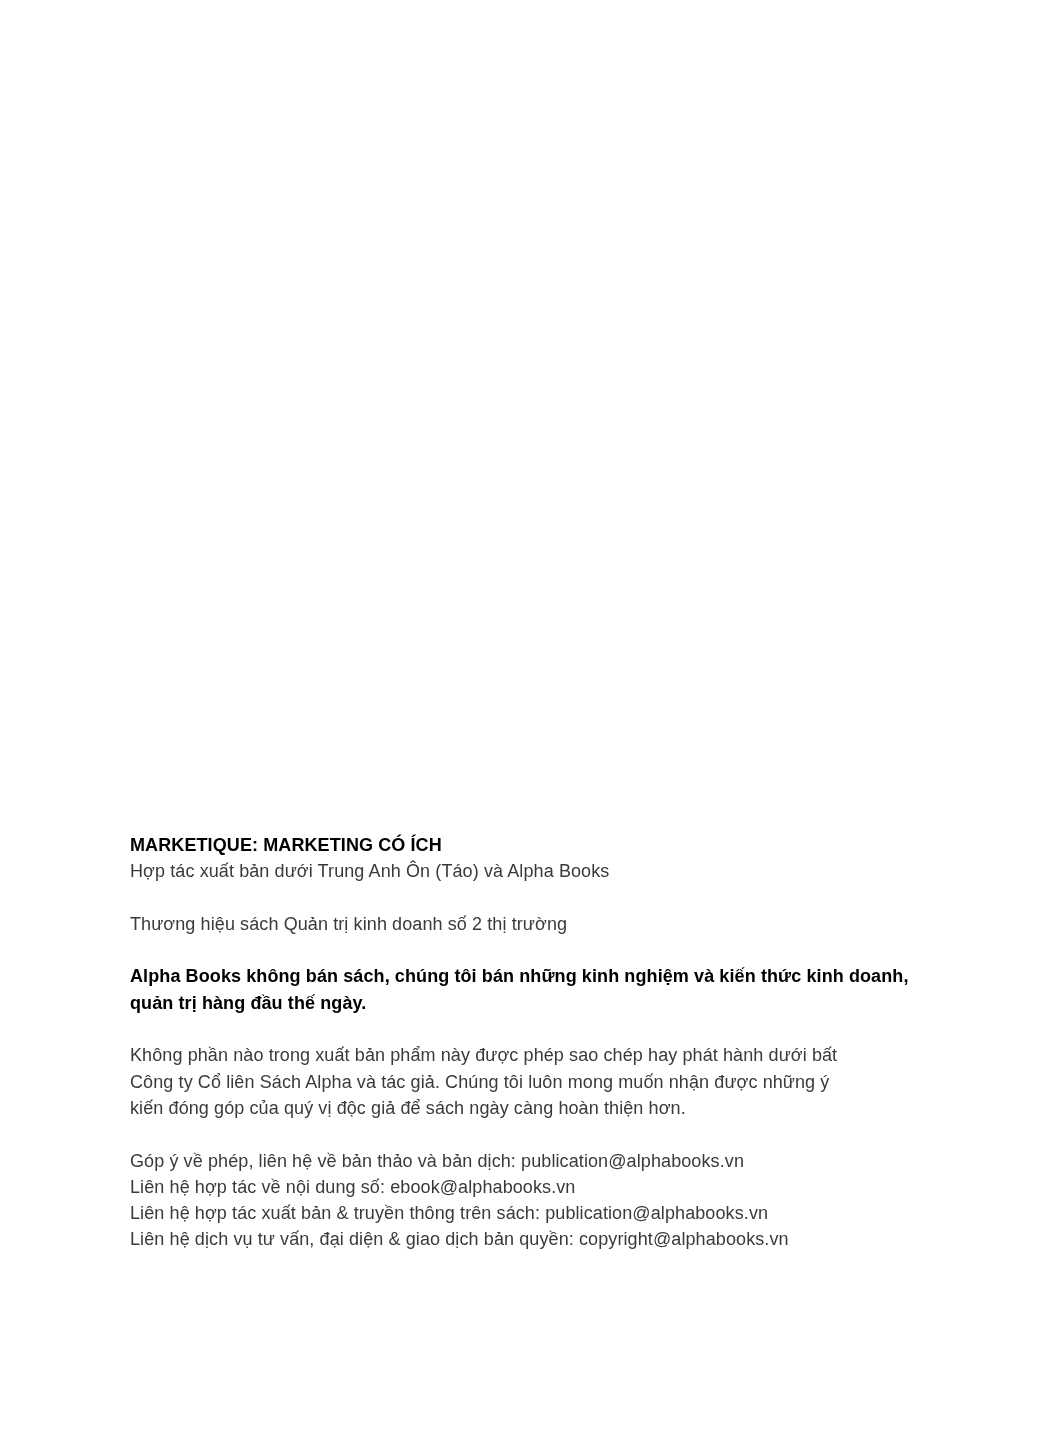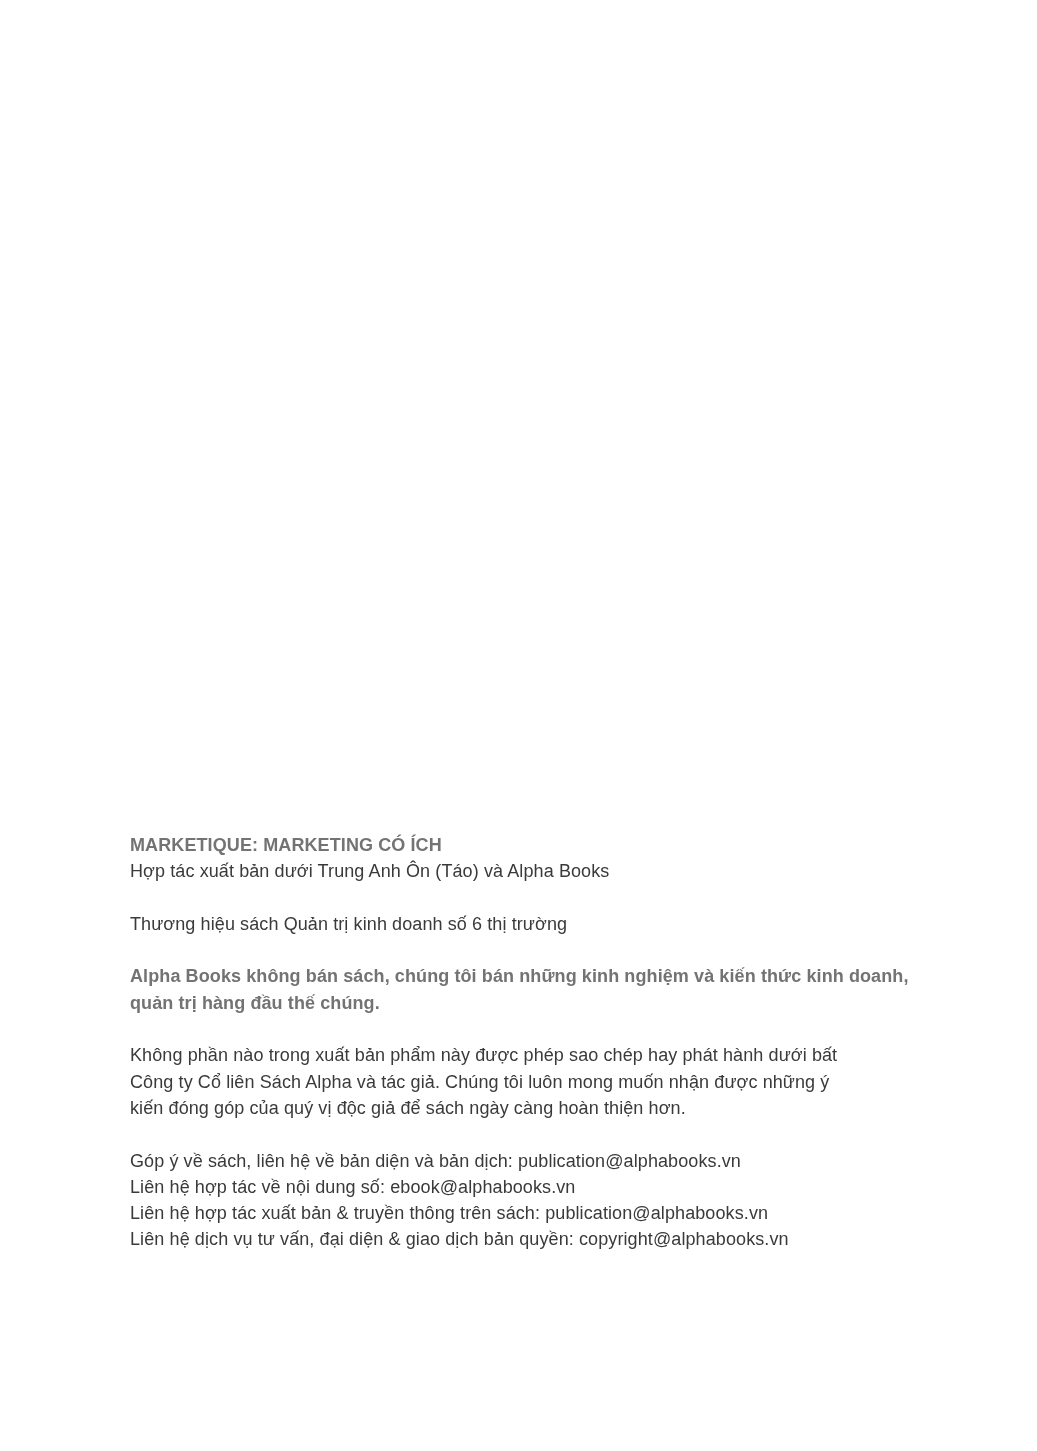--- a/index.html
+++ b/index.html
@@ -33,50 +33,50 @@
     margin: 0 0 26.3px 0;
   }
   .block:last-child {
     margin-bottom: 0;
   }
   .line {
     white-space: nowrap;
   }
   .bold {
     font-weight: bold;
-    color: #737373;
+    color: #000000;
   }
 </style>
 </head>
 <body>
 
 <div class="page">
   <div class="colophon">
 
     <div class="block">
       <div class="line bold">MARKETIQUE: MARKETING CÓ ÍCH</div>
       <div class="line">Hợp tác xuất bản dưới Trung Anh Ôn (Táo) và Alpha Books</div>
     </div>
 
     <div class="block">
-      <div class="line">Thương hiệu sách Quản trị kinh doanh số 6 thị trường</div>
+      <div class="line">Thương hiệu sách Quản trị kinh doanh số 2 thị trường</div>
     </div>
 
     <div class="block bold">
       <div class="line">Alpha Books không bán sách, chúng tôi bán những kinh nghiệm và kiến thức kinh doanh,</div>
-      <div class="line">quản trị hàng đầu thế chúng.</div>
+      <div class="line">quản trị hàng đầu thế ngày.</div>
     </div>
 
     <div class="block">
       <div class="line">Không phần nào trong xuất bản phẩm này được phép sao chép hay phát hành dưới bất</div>
       <div class="line">Công ty Cổ liên Sách Alpha và tác giả. Chúng tôi luôn mong muốn nhận được những ý</div>
       <div class="line">kiến đóng góp của quý vị độc giả để sách ngày càng hoàn thiện hơn.</div>
     </div>
 
     <div class="block">
-      <div class="line">Góp ý về sách, liên hệ về bản diện và bản dịch: publication@alphabooks.vn</div>
+      <div class="line">Góp ý về phép, liên hệ về bản thảo và bản dịch: publication@alphabooks.vn</div>
       <div class="line">Liên hệ hợp tác về nội dung số: ebook@alphabooks.vn</div>
       <div class="line">Liên hệ hợp tác xuất bản &amp; truyền thông trên sách: publication@alphabooks.vn</div>
       <div class="line">Liên hệ dịch vụ tư vấn, đại diện &amp; giao dịch bản quyền: copyright@alphabooks.vn</div>
     </div>
 
   </div>
 </div>
 
 </body></html>

